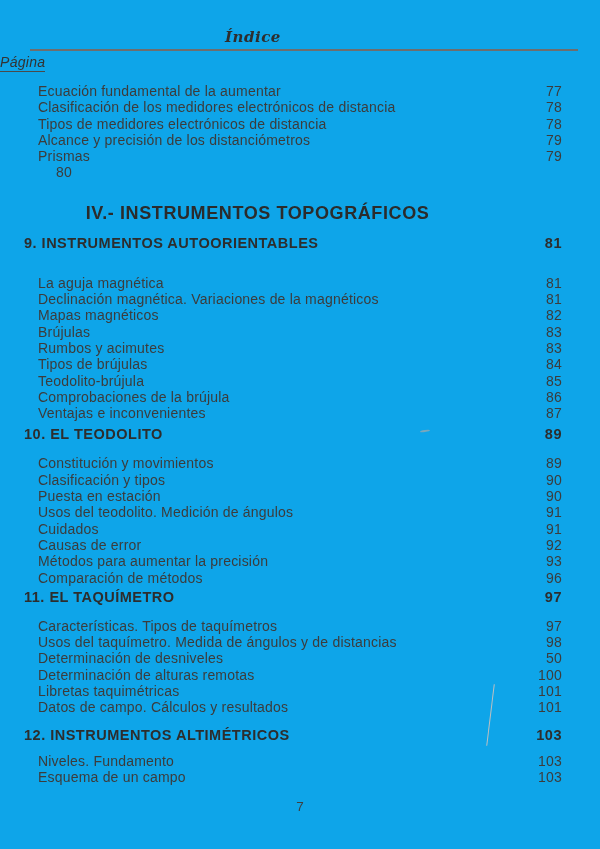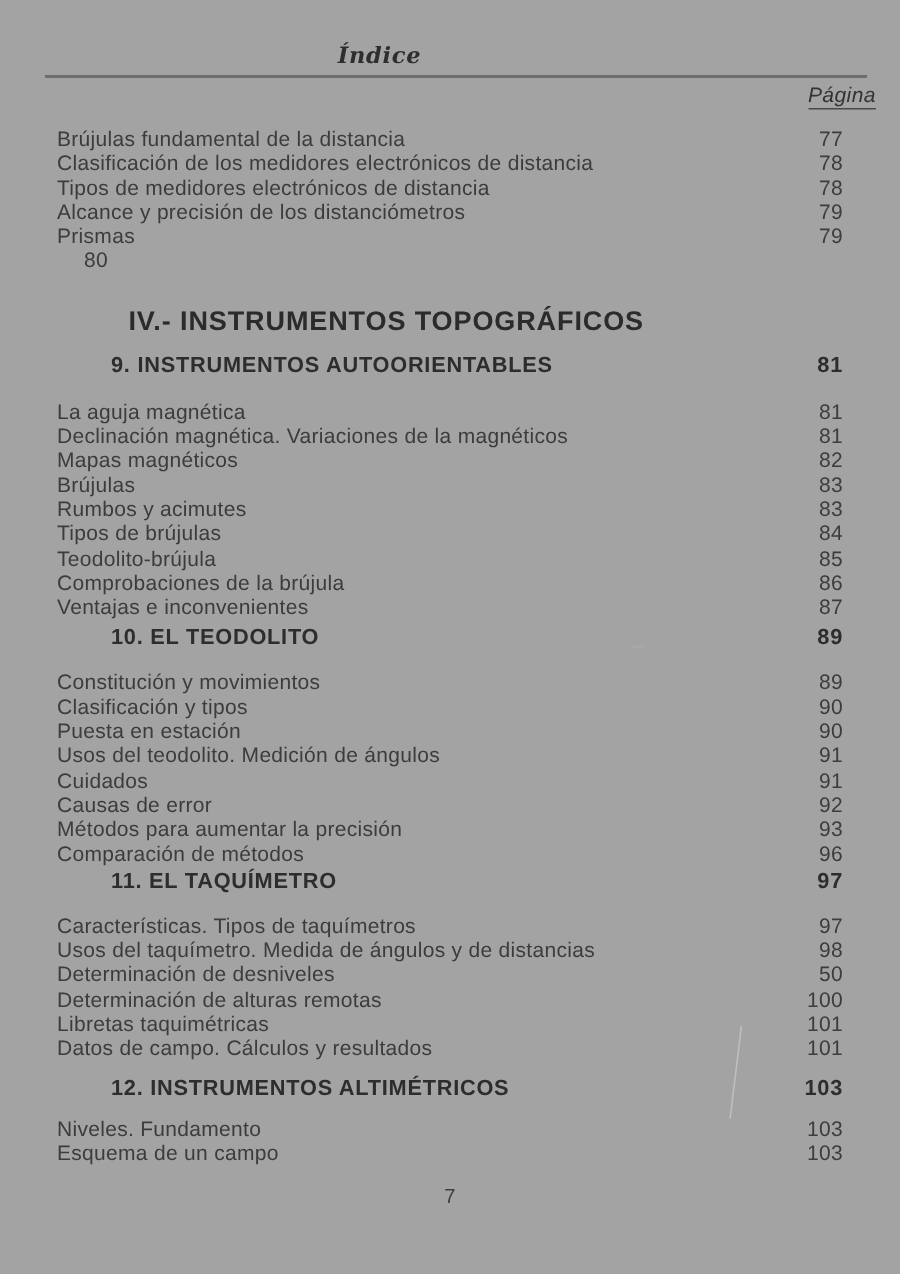--- a/index.html
+++ b/index.html
@@ -1,35 +1,35 @@
 <!DOCTYPE html>
 <html><head>
 <meta charset="utf-8">
 <style>
   html,body{margin:0;padding:0;background:#e9e9e6;}
   .page{
     position:relative;
     width:600px;height:849px;
     margin:0 auto;
-    background:#a3a3a3;
+    background:#0ea5e9;
     box-sizing:border-box;
     padding-top:28px;
     font-family:"Liberation Sans","DejaVu Sans",sans-serif;
     color:#3c3c3c;
     overflow:hidden;
   }
   
   .doc-title-wrap{width:450px;margin-left:28px;text-align:center;}
   .doc-title{
     font-family:"DejaVu Serif","Liberation Serif",serif;
     font-style:italic;font-weight:bold;
     font-size:15px;letter-spacing:.5px;color:#2e2e2e;
   }
   .rule{height:2px;background:#6e6e6e;margin:3px 22px 0 30px;}
-  .pagina-row{margin-top:3px;text-align:right;padding-right:16px;height:16px;line-height:16px;}
+  .pagina-row{margin-top:3px;padding-right:16px;height:16px;line-height:16px;}
   .pagina{
     font-style:italic;font-size:14px;color:#333;
     border-bottom:1px solid #4a4a4a;padding-bottom:1px;letter-spacing:.3px;
   }
   
   .entries{padding:0;}
   .row{
     display:flex;justify-content:space-between;align-items:baseline;
     padding-left:38px;padding-right:38px;
     height:16.3px;line-height:16.3px;
@@ -40,29 +40,29 @@
   .entries.intro{margin-top:13px;}
   
   .part-title{
     width:455px;margin-left:30px;margin-top:22px;
     text-align:center;font-weight:bold;font-size:18px;
     letter-spacing:.6px;line-height:21px;color:#2b2b2b;
   }
   
   .heading-row{
     display:flex;justify-content:space-between;align-items:baseline;
-    padding-left:38px;padding-right:38px;
+    padding-left:24px;padding-right:38px;
     font-weight:bold;font-size:14.5px;letter-spacing:.5px;
-    color:#2d2d2d;line-height:17px;height:17px;margin-left:36px;
+    color:#2d2d2d;line-height:17px;height:17px;
   }
   .section:nth-child(1) .heading-row{margin-top:11px;}
   .section:nth-child(2) .heading-row{margin-top:5px;}
   .section:nth-child(3) .heading-row{margin-top:3px;}
   .section:nth-child(4) .heading-row{margin-top:11px;}
-  .section:nth-child(1) .entries{margin-top:13px;}
+  .section:nth-child(1) .entries{margin-top:23px;}
   .section:nth-child(2) .entries{margin-top:12px;}
   .section:nth-child(3) .entries{margin-top:12px;}
   .section:nth-child(4) .entries{margin-top:9px;}
   
   .footer{margin-top:14px;text-align:center;font-size:13.5px;color:#3f3f3f;}
   
   .artifact-line{
     position:absolute;left:490px;top:684px;width:1px;height:62px;
     background:#c0c0c0;transform:rotate(7deg);
   }
@@ -81,21 +81,21 @@
   </div>
 
   <div class="rule"></div>
 
   <div class="pagina-row">
     <span class="pagina">Página</span>
   </div>
 
   <div id="intro-entries" class="entries intro">
     <div class="row">
-      <span class="t">Brújulas fundamental de la distancia</span>
+      <span class="t">Ecuación fundamental de la aumentar</span>
       <span class="p">77</span>
     </div>
 
     <div class="row">
       <span class="t">Clasificación de los medidores electrónicos de distancia</span>
       <span class="p">78</span>
     </div>
 
     <div class="row">
       <span class="t">Tipos de medidores electrónicos de distancia</span>

